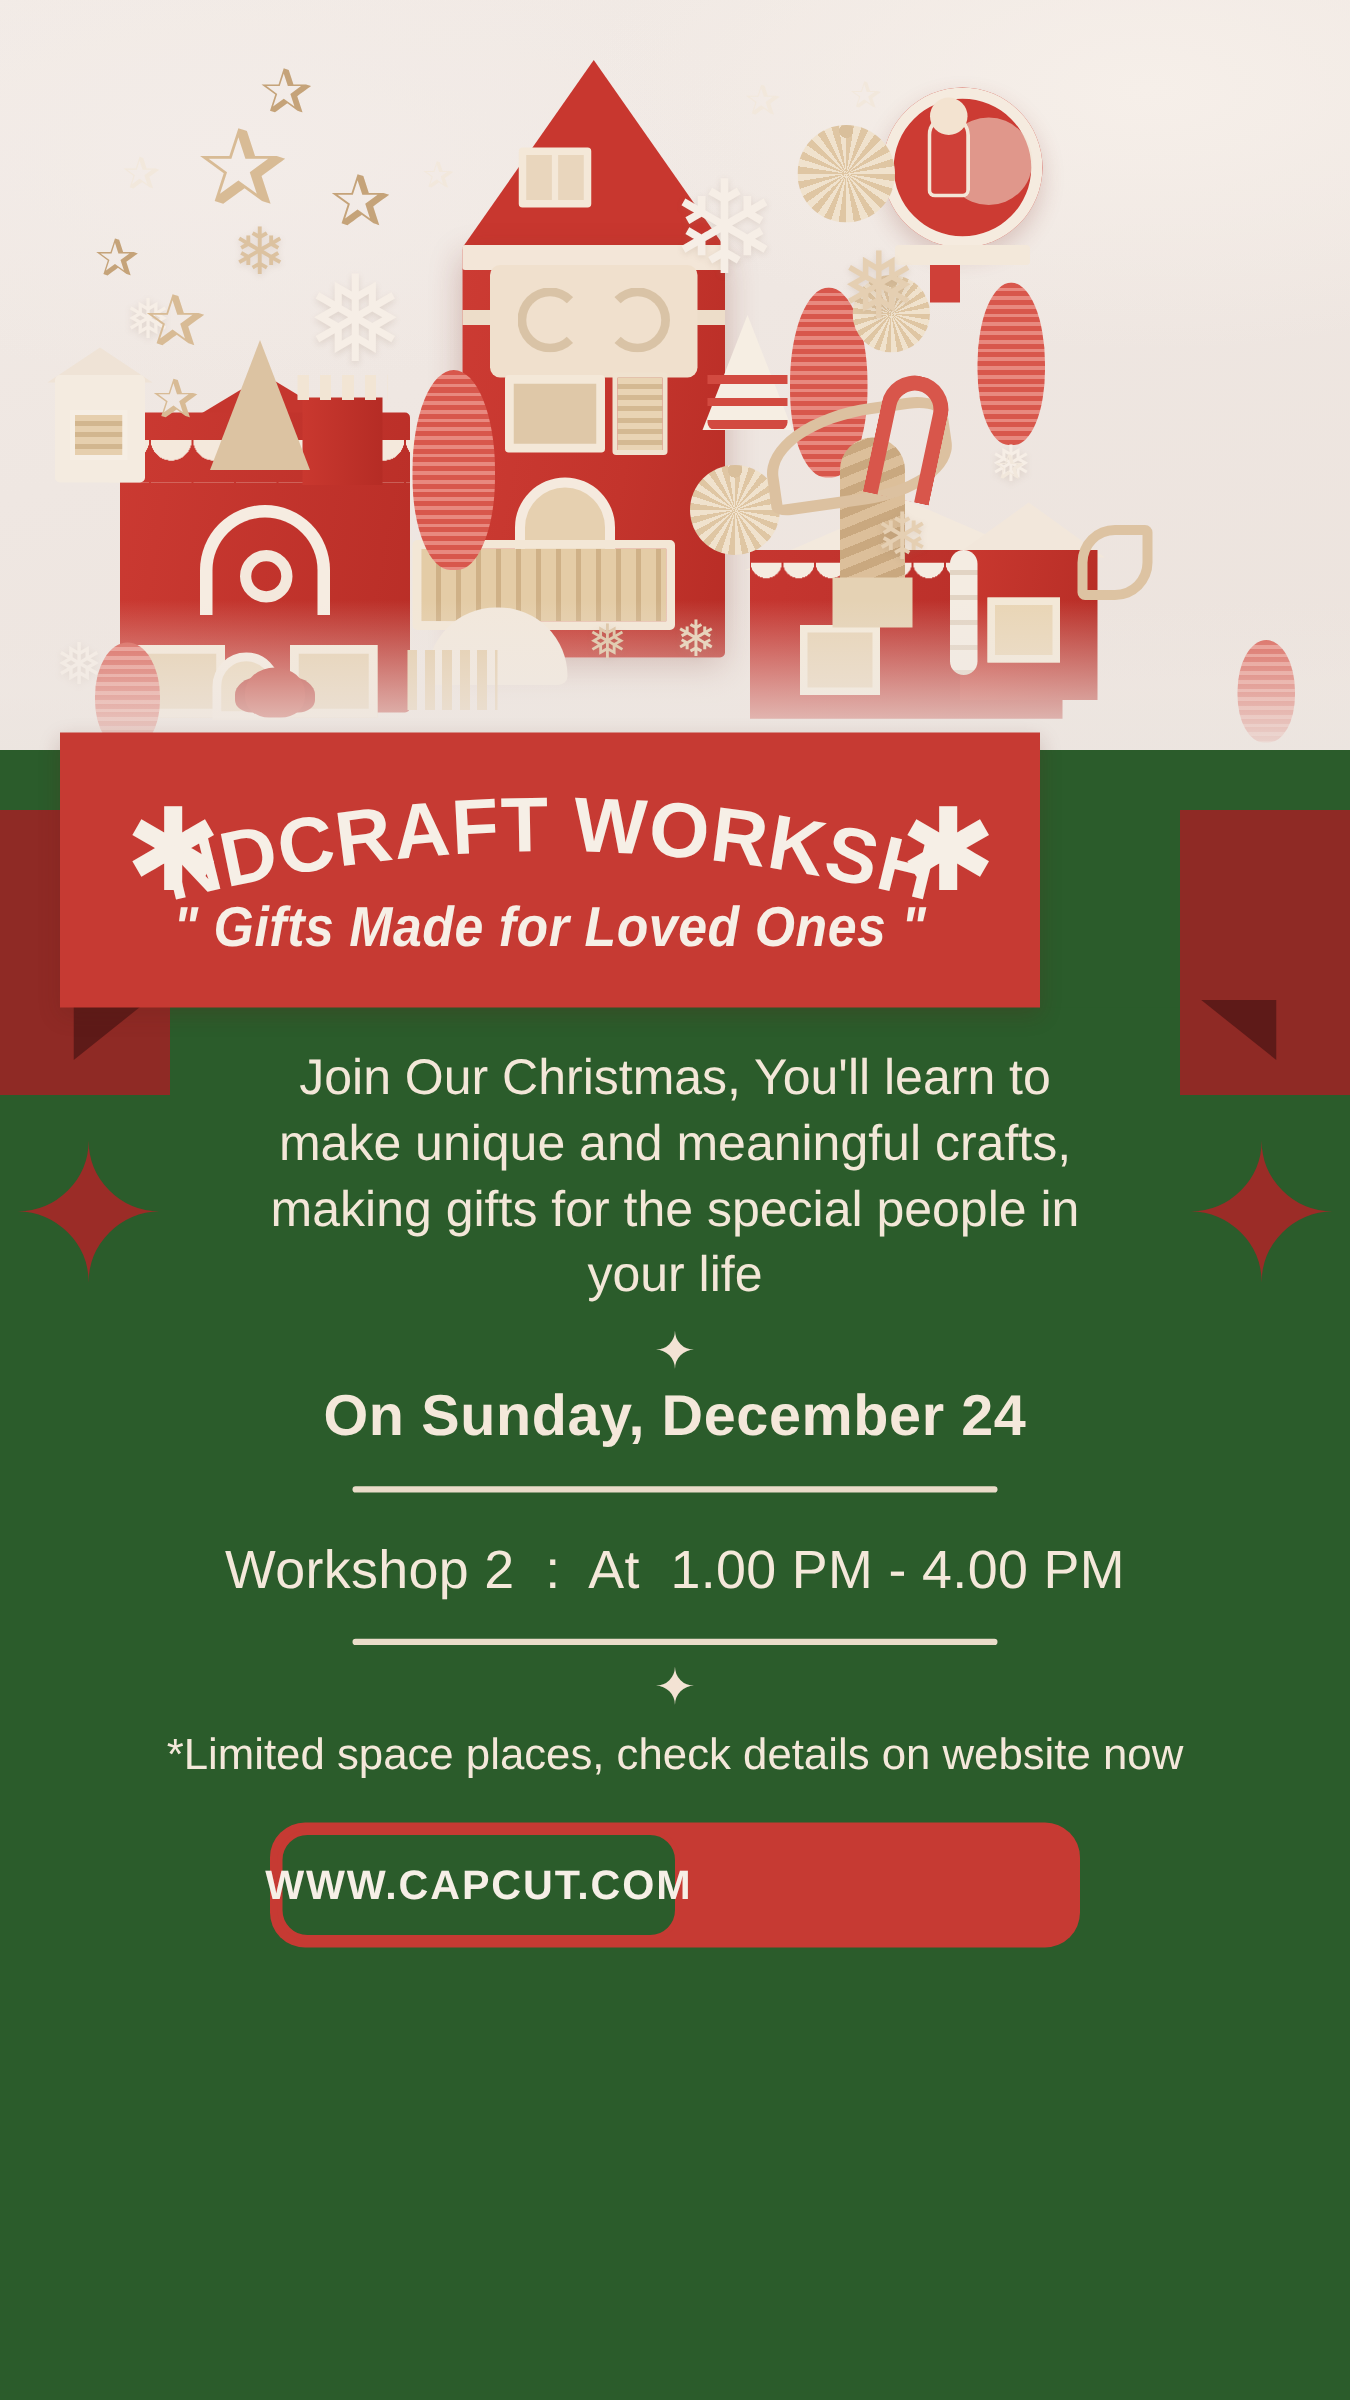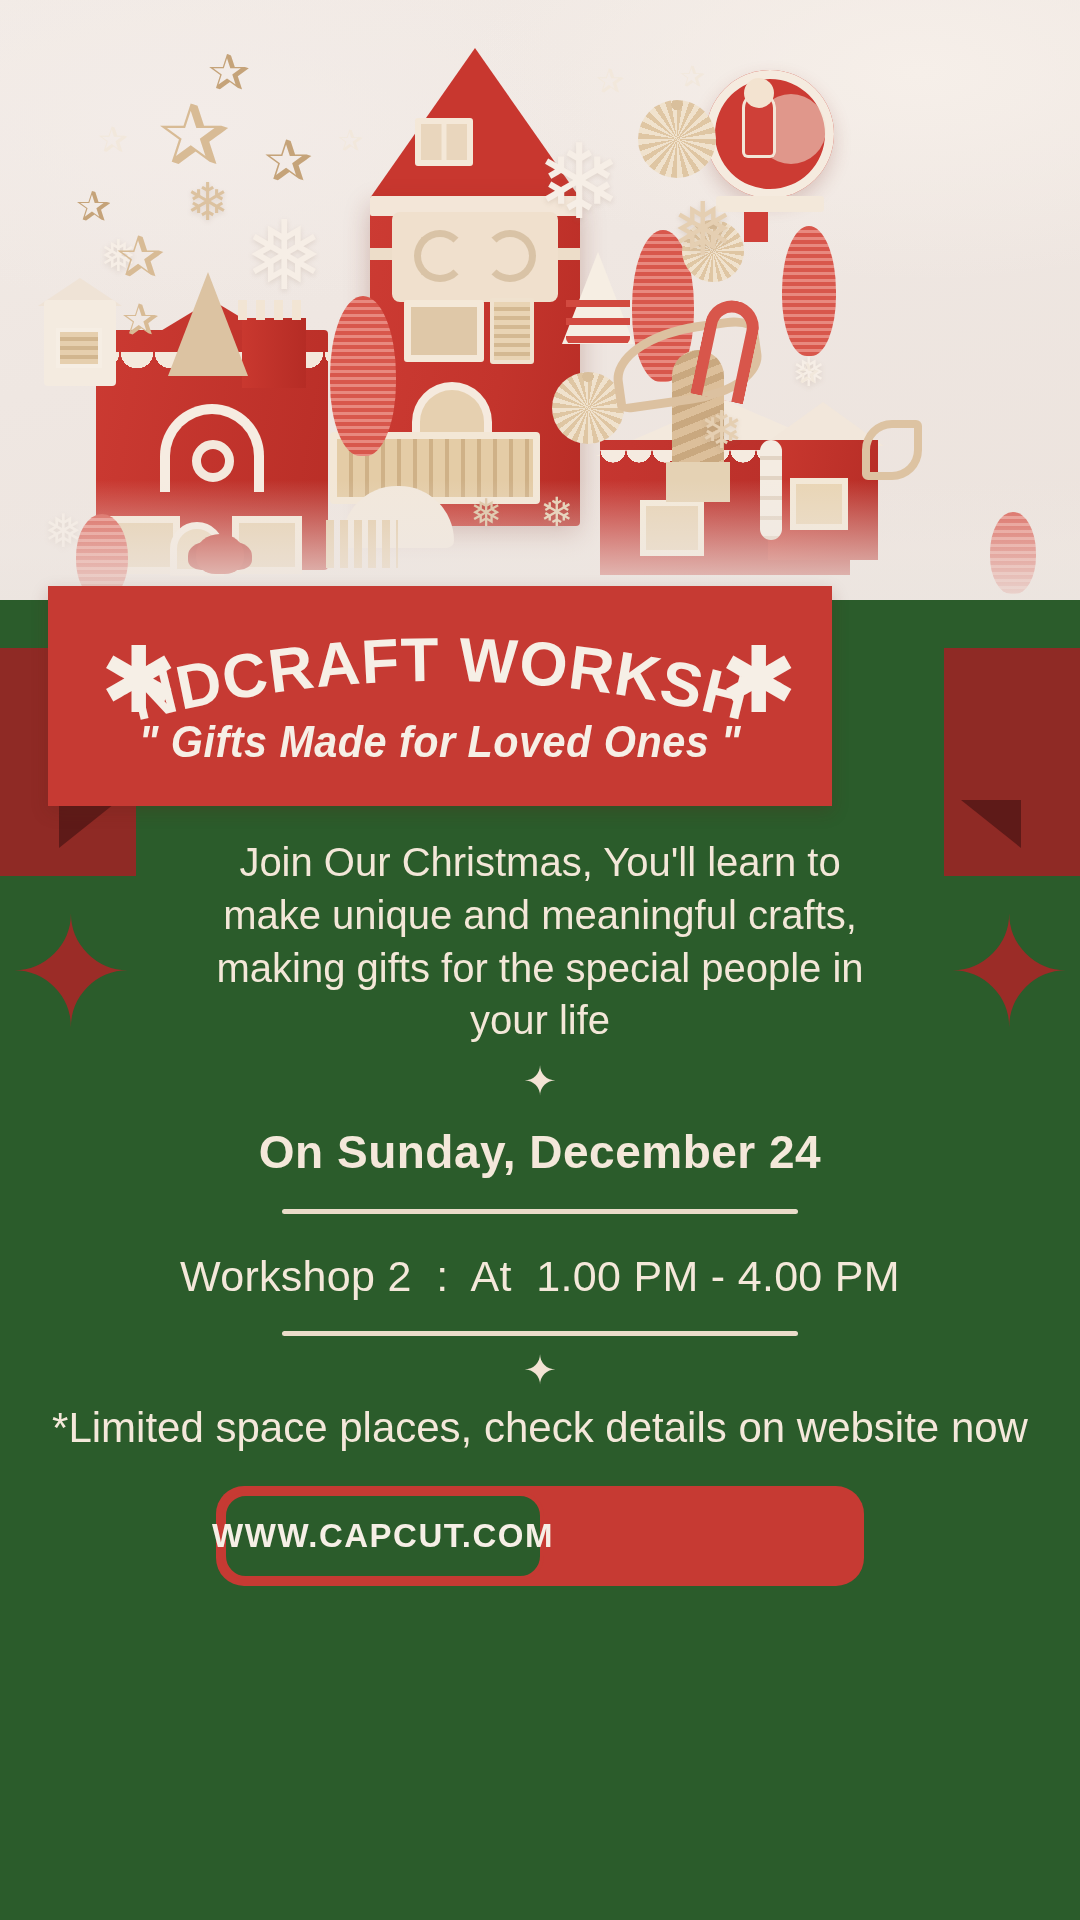--- a/index.html
+++ b/index.html
@@ -361,41 +361,41 @@
     margin:30px auto 0; width:700px;
     color:#f3e7d8; font-size:40px; line-height:1.32;
     font-family:"Liberation Sans Narrow","Liberation Sans", sans-serif;
     font-weight:normal;
   }
   .sparkle-div {
     margin:14px auto 0; color:#f3e3d4; font-size:40px; line-height:1;
     font-family:"DejaVu Sans", sans-serif;
   }
   .date-line {
-    margin:24px auto 0;
+    margin:4px auto 0;
     color:#f4e8da; font-size:46px; font-weight:bold; letter-spacing:.5px;
     font-family:"Liberation Sans Narrow","Liberation Sans", sans-serif;
   }
   .rule {
     width:516px; height:5px; background:#eadcc9;
     margin:30px auto 0; border-radius:3px;
   }
   .ws-row {
     color:#f4e8da; font-size:43px; font-weight:normal;
     font-family:"Liberation Sans Narrow","Liberation Sans", sans-serif;
     letter-spacing:.3px;
   }
   .ws-row.first { margin-top:40px; }
   .ws-row.second { margin-top:38px; }
   .addr {
     margin-top:34px; color:#f4e8da; font-size:40px; font-weight:bold;
     font-family:"Liberation Sans Narrow","Liberation Sans", sans-serif;
   }
   .note {
-    margin-top:14px; color:#f4e8da; font-size:42px;
+    margin-top:14px; color:#f4e8da; font-size:35px;
     font-family:"Liberation Sans Narrow","Liberation Sans", sans-serif;
   }
 
   
   .cta {
     position:relative; margin:34px auto 0; width:648px; height:100px;
     background:#c63a33; border-radius:28px;
     display:flex; align-items:center;
   }
   .cta-url {

